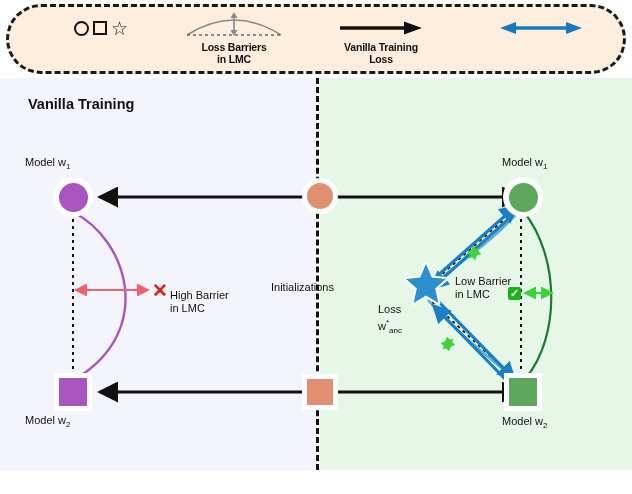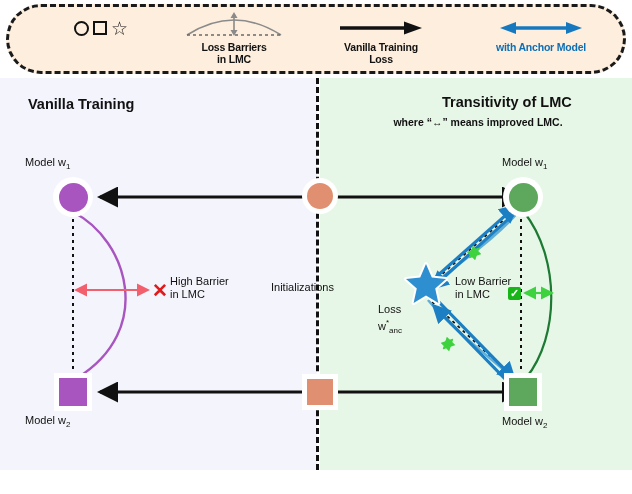--- a/index.html
+++ b/index.html
@@ -98,21 +98,20 @@
     </div>
 
     <div class="legend-item" style="left:452px;top:8px;width:160px;">
       <div class="legend-glyphs">
         <svg width="86" height="16" viewBox="0 0 86 16">
           <path d="M14,8 L72,8" stroke="#1679bf" stroke-width="3.4"></path>
           <path d="M2,8 L18,2 L18,14 Z" fill="#1679bf"></path>
           <path d="M84,8 L68,2 L68,14 Z" fill="#1679bf"></path>
         </svg>
       </div>
-      <div class="legend-label accent">with Anchor Model</div>
     </div>
   </div>
 
   <div class="panel" id="panel-left"></div>
   <div class="panel" id="panel-right"></div>
   <div class="divider"></div>
 
   <svg class="layer" viewBox="0 0 632 494">
     <defs>
       <marker id="ah-black" markerWidth="7" markerHeight="7" refX="6" refY="3.5" orient="auto">
@@ -173,24 +172,22 @@
       <path d="M512,386 L434,306" stroke="#1c7fc4" stroke-width="3.2" marker-end="url(#ah-blue)"></path>
     </g>
 
     <path d="M478,249 L470,257" stroke="#3fd23f" stroke-width="2" marker-end="url(#ah-green)" marker-start="url(#ah-green-s)"></path>
     <path d="M452,340 L444,348" stroke="#3fd23f" stroke-width="2" marker-end="url(#ah-green)" marker-start="url(#ah-green-s)"></path>
 
     <path d="M525,293 L552,293" stroke="#3fd23f" stroke-width="2.2" marker-end="url(#ah-green)" marker-start="url(#ah-green-s)"></path>
   </svg>
 
   <div class="panel-title" id="title-left">Vanilla Training</div>
-  <div class="panel-title" id="title-right">Transitivity of LMC</div>
 
   <div class="formula">
-    <div>where “↔” means improved LMC.</div>
   </div>
 
   <div class="node circ" style="left:53px;top:177px;width:40px;height:40px;">
     <span class="dot" style="width:29px;height:29px;background:#a855c0;"></span>
   </div>
 
   <div class="node" style="left:54px;top:373px;width:38px;height:38px;">
     <span style="width:28px;height:28px;background:#a855c0;display:block;"></span>
   </div>
 
@@ -220,21 +217,21 @@
   <div class="lbl" style="left:25px;top:156px;">
     <span>Model w</span><sub>1</sub>
   </div>
 
   <div class="lbl" style="left:25px;top:414px;">
     <span>Model w</span><sub>2</sub>
   </div>
 
   <span class="xmark" style="left:152px;top:281px;">✕</span>
 
-  <div class="lbl" style="left:170px;top:275px;">
+  <div class="lbl" style="left:170px;top:289px;">
     <div>High Barrier</div>
     <div>in LMC</div>
   </div>
 
   <div class="lbl" style="left:271px;top:281px;">Initializations</div>
 
   <div class="lbl" style="left:502px;top:156px;">
     <span>Model w</span><sub>1</sub>
   </div>
 

